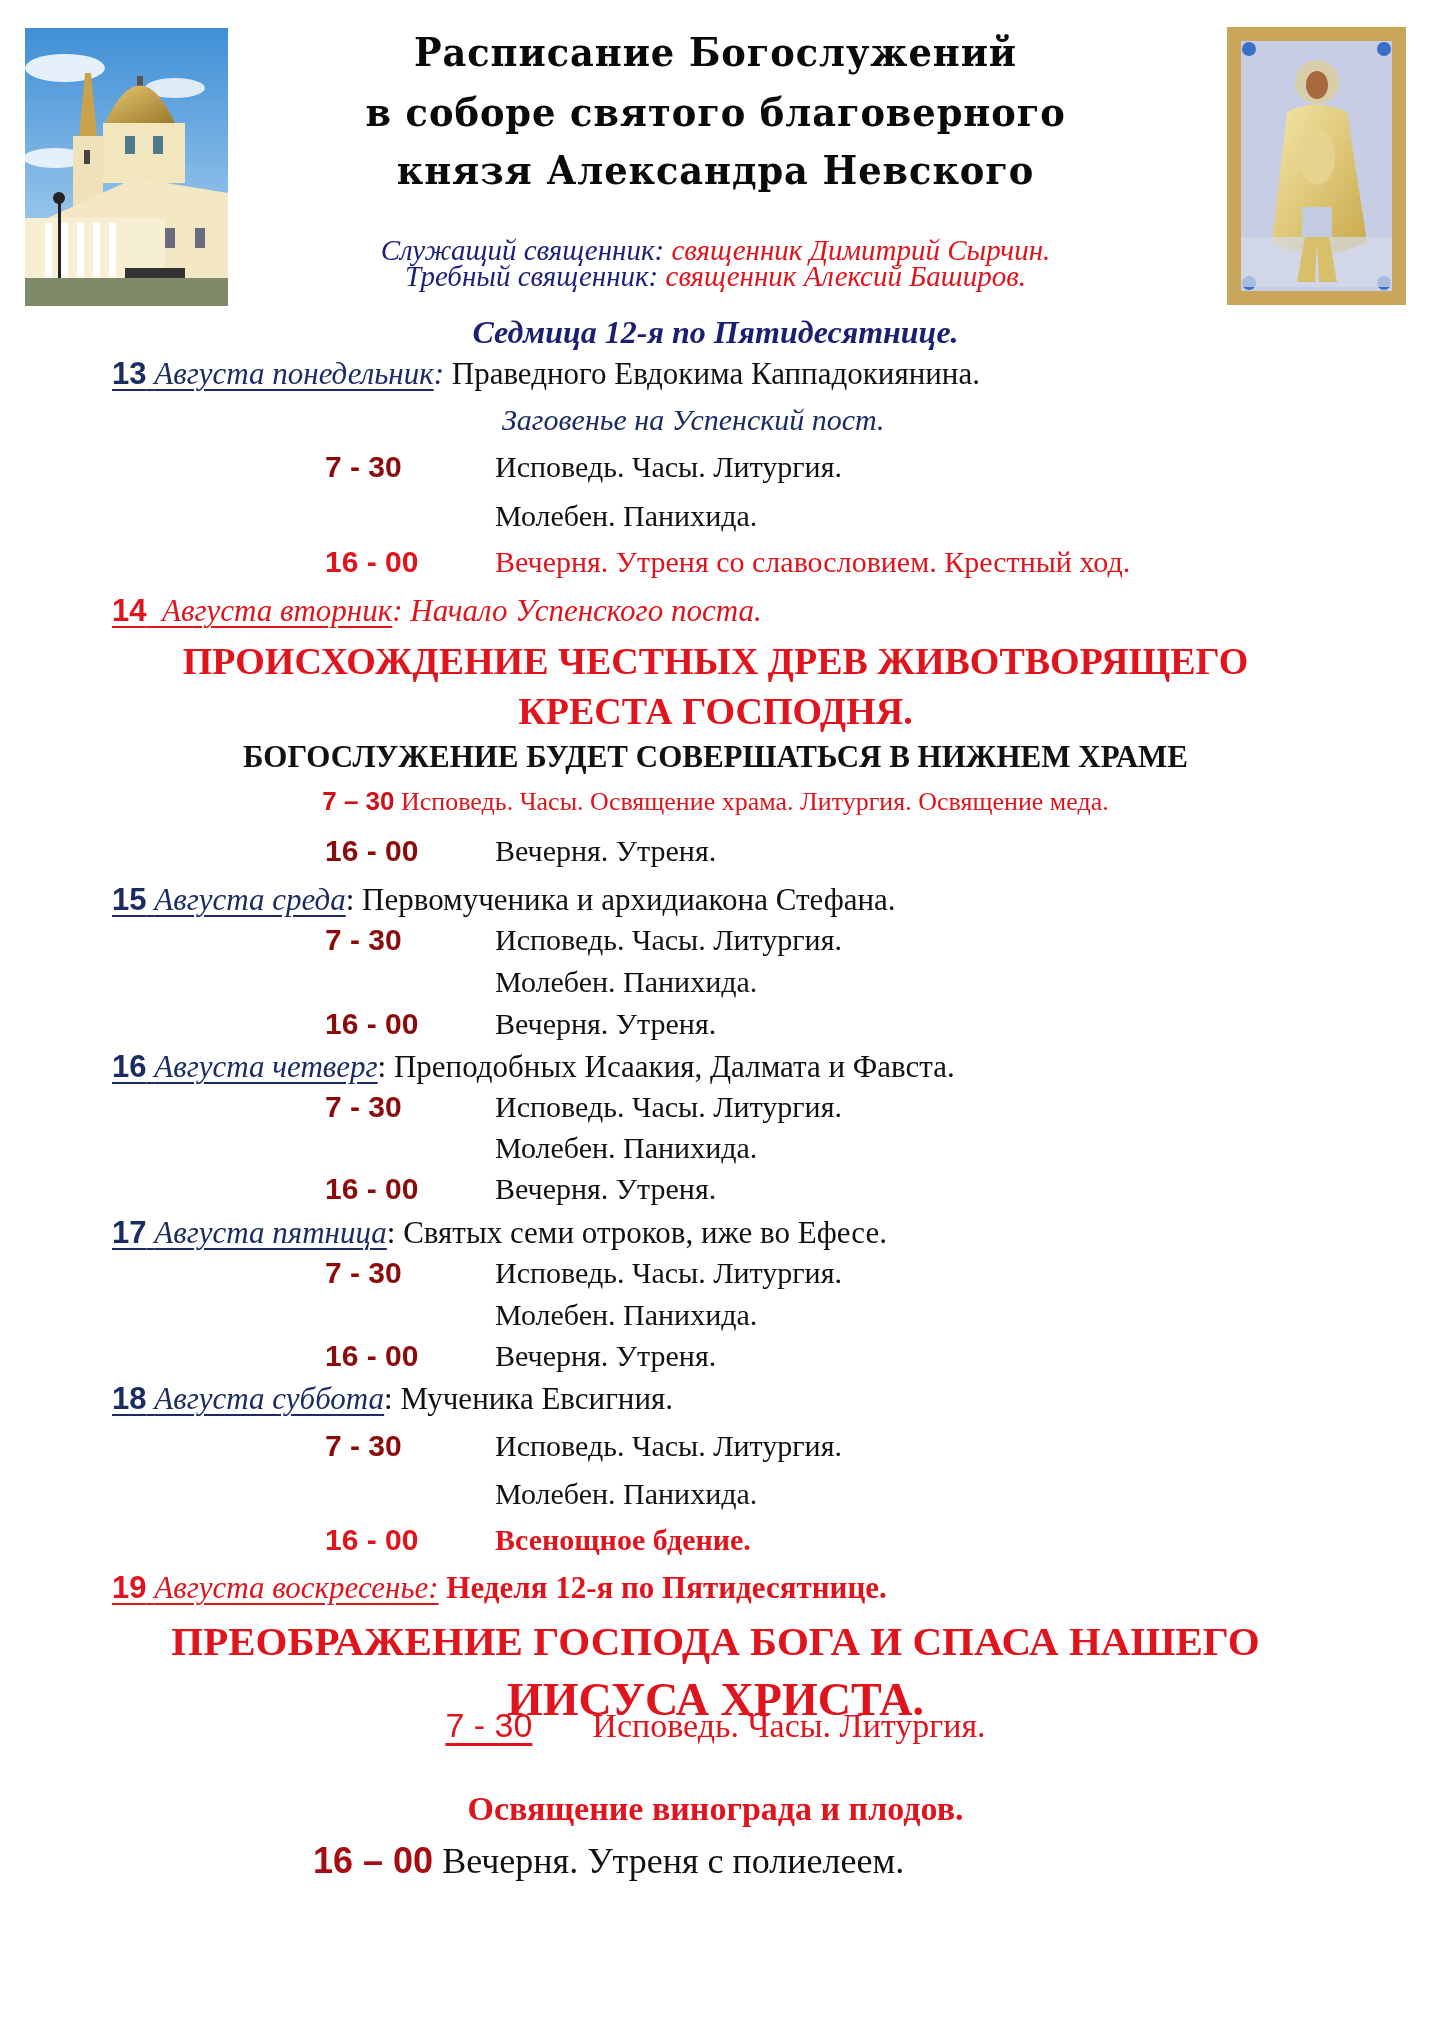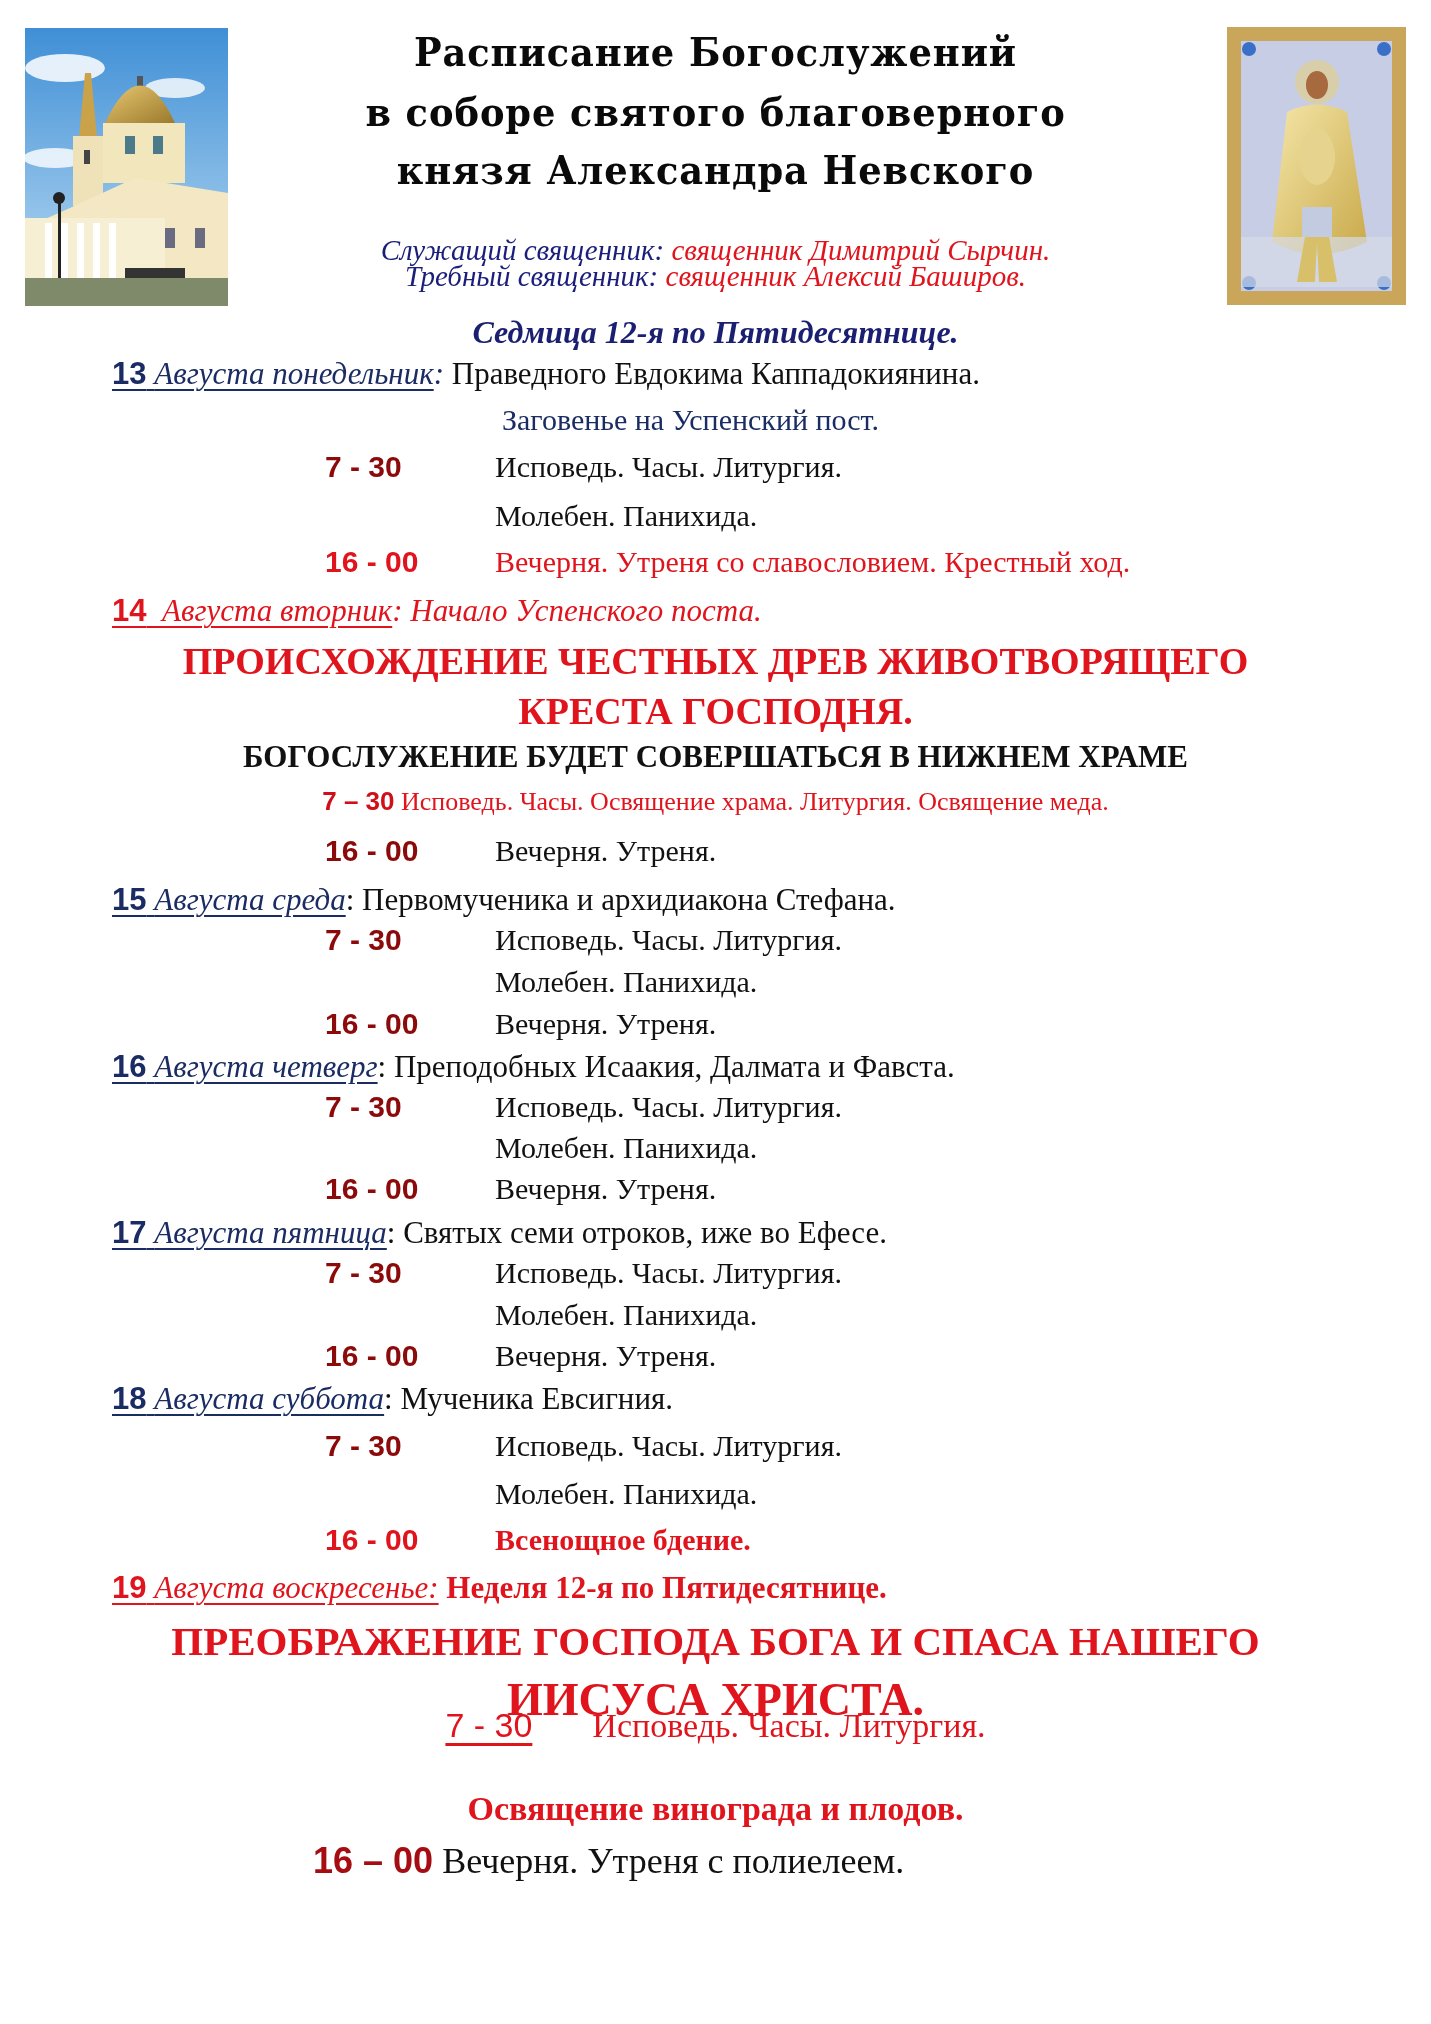--- a/index.html
+++ b/index.html
@@ -113,21 +113,21 @@
 <div class="abs center priest" style="top:262px;">
   <span class="navy">Требный священник:</span>
   <span class="red">священник Алексий Баширов.</span>
 </div>
 
 <div class="abs center week" style="top:316px;">Седмица 12-я по Пятидесятнице.</div>
 
 <div class="row date-line" style="top:358px;">
   <span class="date-label date-navy"><span class="date-num">13</span> <span class="date-word">Августа понедельник</span></span><span class="date-navy date-word">:</span><span> Праведного Евдокима Каппадокиянина.</span>
 </div>
-<div class="abs navy" style="top:405px; left:502px; font-size:30px; line-height:1; color:#1a2c63;">Заговенье на Успенский пост.</div>
+<div class="abs navy" style="top:405px; left:502px; font-size:30px; font-style:italic; line-height:1; color:#1a2c63;">Заговенье на Успенский пост.</div>
 <div>
   <span class="time darkred" style="top:452px;">7 - 30</span>
   <span class="svc" style="top:452px;">Исповедь. Часы. Литургия.</span>
 </div>
 <div>
   <span class="svc" style="top:501px;">Молебен. Панихида.</span>
 </div>
 <div>
   <span class="time red" style="top:547px;">16 - 00</span>
   <span class="svc red" style="top:547px;">Вечерня. Утреня со славословием. Крестный ход.</span>

